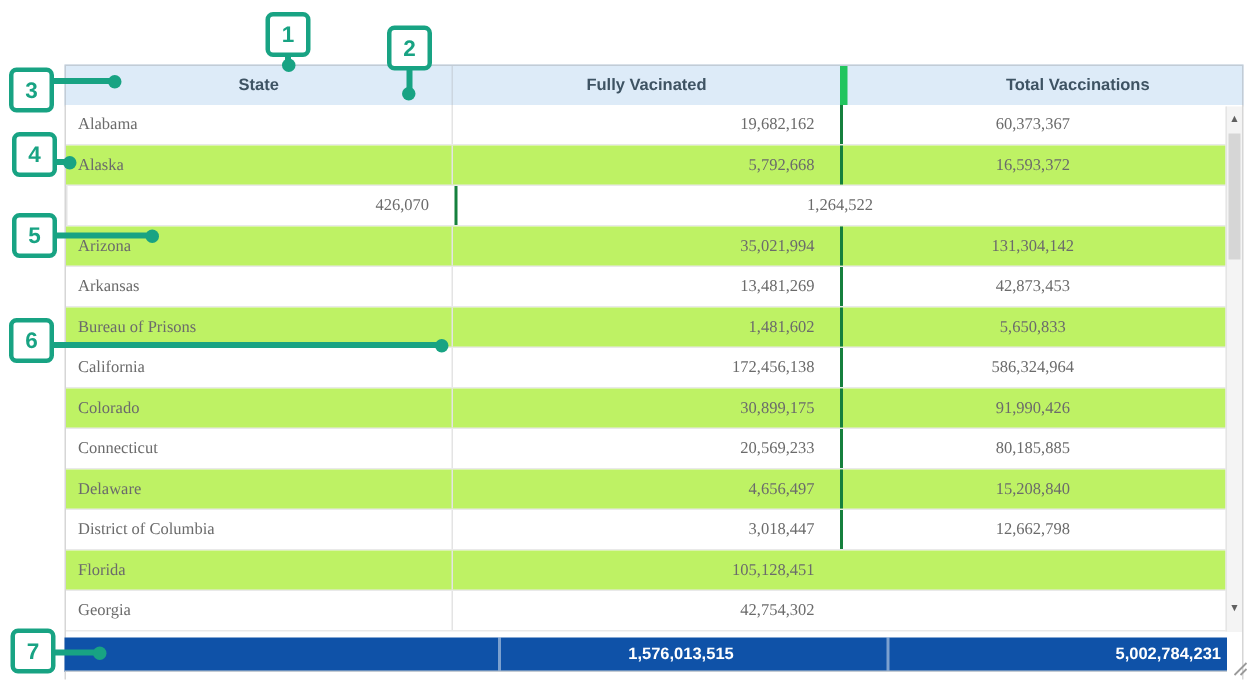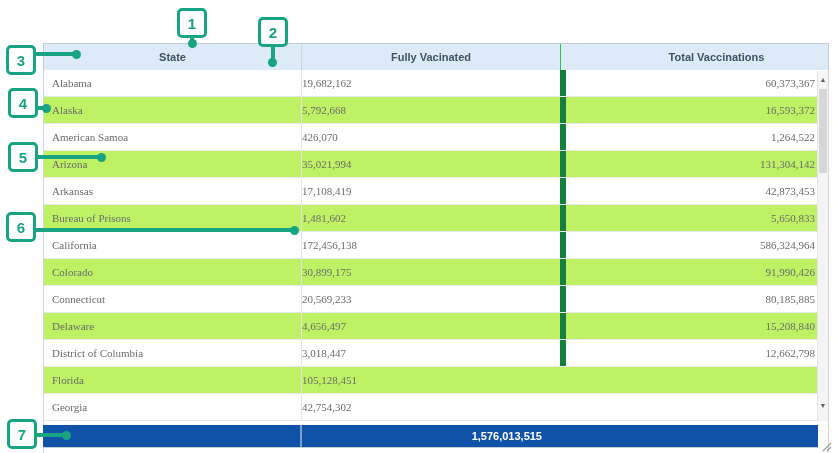--- a/index.html
+++ b/index.html
@@ -6,50 +6,50 @@
   .screen{position:relative;width:833px;height:453px;background:#ffffff;overflow:hidden;
           font-family:"Liberation Sans",sans-serif;}
 
   
   .tbl-header{position:absolute;left:43px;top:43px;width:786px;height:28px;box-sizing:border-box;
               background:#ddebf8;border:1px solid #c2ccd6;display:flex;}
   .h-cell{box-sizing:border-box;font-size:11px;font-weight:bold;color:#3e5363;
           text-align:center;line-height:26px;white-space:nowrap;overflow:hidden;}
   .h-state{width:257px;}
   .h-fully{width:259px;border-left:1px solid #ccd6e0;text-align:center;}
-  .h-total{flex:1;border-left:1px solid #22c55e;padding-left:44px;}
+  .h-total{flex:1;border-left:5px solid #22c55e;padding-left:44px;}
 
   
   .tbl-body{position:absolute;left:43px;top:70px;width:786px;height:429px;box-sizing:border-box;
             background:#ffffff;border-left:1px solid #d6d6d6;border-right:1px solid #d6d6d6;
             border-bottom:1px solid #d6d6d6;overflow:hidden;font-family:Liberation Serif, serif;}
   .row{display:flex;height:27px;box-sizing:border-box;border-bottom:1px solid #e9e9e9;background:#ffffff;}
   .row.alt{background:#bef264;}
   .cell{box-sizing:border-box;font-size:11px;color:#6b6b6b;line-height:26px;
         white-space:nowrap;overflow:hidden;}
   .c-state{width:257px;padding-left:8px;}
-  .c-fully{width:259px;text-align:left;padding-right:17px;border-left:1px solid #e4e4e4;}
-  .c-total{flex:1;text-align:right;padding-right:13px;border-left:6px solid #15803d;}
+  .c-fully{width:259px;text-align:right;padding-right:17px;border-left:1px solid #e4e4e4;}
+  .c-total{flex:1;text-align:center;padding-right:13px;border-left:2px solid #15803d;}
 
   
   .sbar{position:absolute;left:817px;top:71px;width:11px;height:350px;background:#f4f4f4;
         border-left:1px solid #e5e5e5;box-sizing:border-box;}
   .sbar-up,.sbar-down{position:absolute;left:0;width:100%;text-align:center;
         font-size:7px;color:#606060;line-height:10px;cursor:pointer;}
   .sbar-up{top:4px;}
   .sbar-down{bottom:10px;}
   .sbar-thumb{position:absolute;left:1px;top:18px;width:8px;height:84px;background:#d6d6d6;}
 
   
   .tbl-footer{position:absolute;left:43px;top:425px;width:775px;height:23px;box-sizing:border-box;
               background:#0f52a8;display:flex;border-bottom:1px solid #c4cbd3;}
   .f-cell{box-sizing:border-box;font-size:11px;font-weight:bold;color:#ffffff;line-height:22px;
           white-space:nowrap;overflow:hidden;}
   .f-state{width:257px;}
-  .f-fully{width:259px;text-align:right;padding-right:17px;border-left:2px solid rgba(255,255,255,0.45);}
+  .f-fully{width:259px;text-align:center;padding-right:17px;border-left:2px solid rgba(255,255,255,0.45);margin-left:32px;}
   .f-total{flex:1;text-align:right;padding-right:4px;border-left:2px solid rgba(255,255,255,0.45);}
 
   .grip{position:absolute;left:821px;top:438px;width:11px;height:11px;cursor:nwse-resize;}
 
   
   .ann{position:absolute;left:0;top:0;width:0;height:0;z-index:10;}
   .ann-box{position:absolute;width:30px;height:30px;box-sizing:border-box;background:#ffffff;
            border:3px solid #18a383;border-radius:5px;color:#18a383;font-size:15px;font-weight:bold;
            display:flex;align-items:center;justify-content:center;}
   .ann-line{position:absolute;background:#18a383;}
@@ -71,32 +71,31 @@
       <div class="cell c-state">Alabama</div>
       <div class="cell c-fully">19,682,162</div>
       <div class="cell c-total">60,373,367</div>
     </div>
       <div class="row alt">
       <div class="cell c-state">Alaska</div>
       <div class="cell c-fully">5,792,668</div>
       <div class="cell c-total">16,593,372</div>
     </div>
       <div class="row">
-      <div class="cell c-state">American Samoa</div>
       <div class="cell c-fully">426,070</div>
       <div class="cell c-total">1,264,522</div>
     </div>
       <div class="row alt">
       <div class="cell c-state">Arizona</div>
       <div class="cell c-fully">35,021,994</div>
       <div class="cell c-total">131,304,142</div>
     </div>
       <div class="row">
       <div class="cell c-state">Arkansas</div>
-      <div class="cell c-fully">17,108,419</div>
+      <div class="cell c-fully">13,481,269</div>
       <div class="cell c-total">42,873,453</div>
     </div>
       <div class="row alt">
       <div class="cell c-state">Bureau of Prisons</div>
       <div class="cell c-fully">1,481,602</div>
       <div class="cell c-total">5,650,833</div>
     </div>
       <div class="row">
       <div class="cell c-state">California</div>
       <div class="cell c-fully">172,456,138</div>
@@ -134,20 +133,21 @@
 
   <div class="sbar">
     <div class="sbar-up">▲</div>
     <div class="sbar-thumb"></div>
     <div class="sbar-down">▼</div>
   </div>
 
   <div class="tbl-footer">
     <div class="f-cell f-state"></div>
     <div class="f-cell f-fully">1,576,013,515</div>
+    <div class="f-cell f-total">5,002,784,231</div>
   </div>
 
   <div class="grip">
     <svg width="11" height="11" viewBox="0 0 11 11">
       <path d="M10 2 L2 10 M10 6 L6 10" stroke="#9a9a9a" stroke-width="1.2" fill="none"></path>
     </svg>
   </div>
 
   <div class="ann">
 

